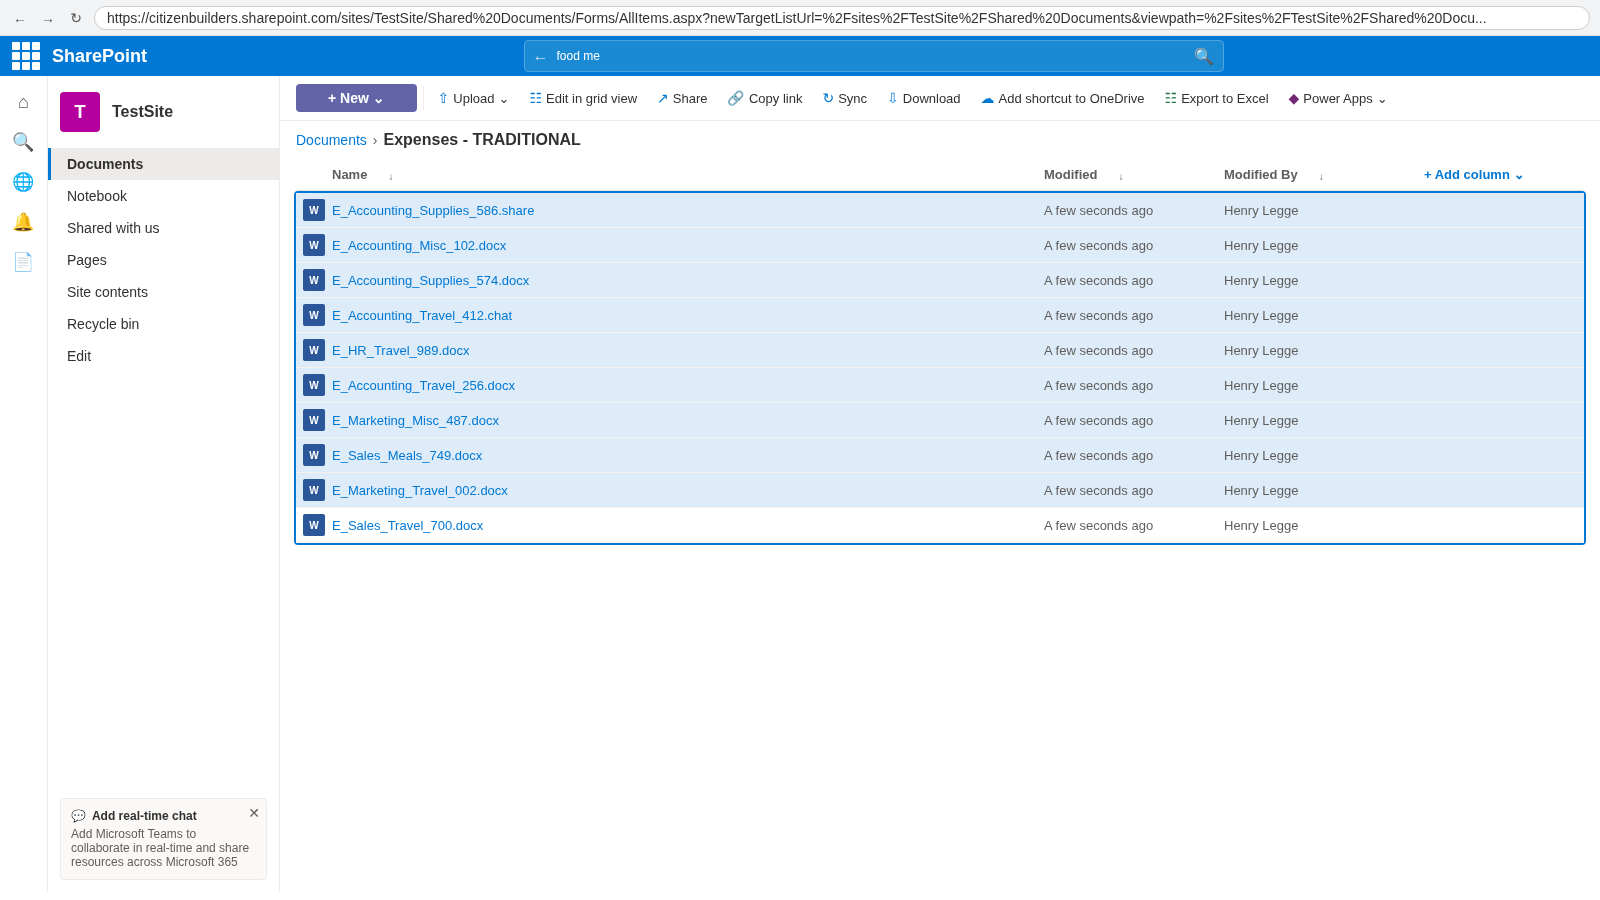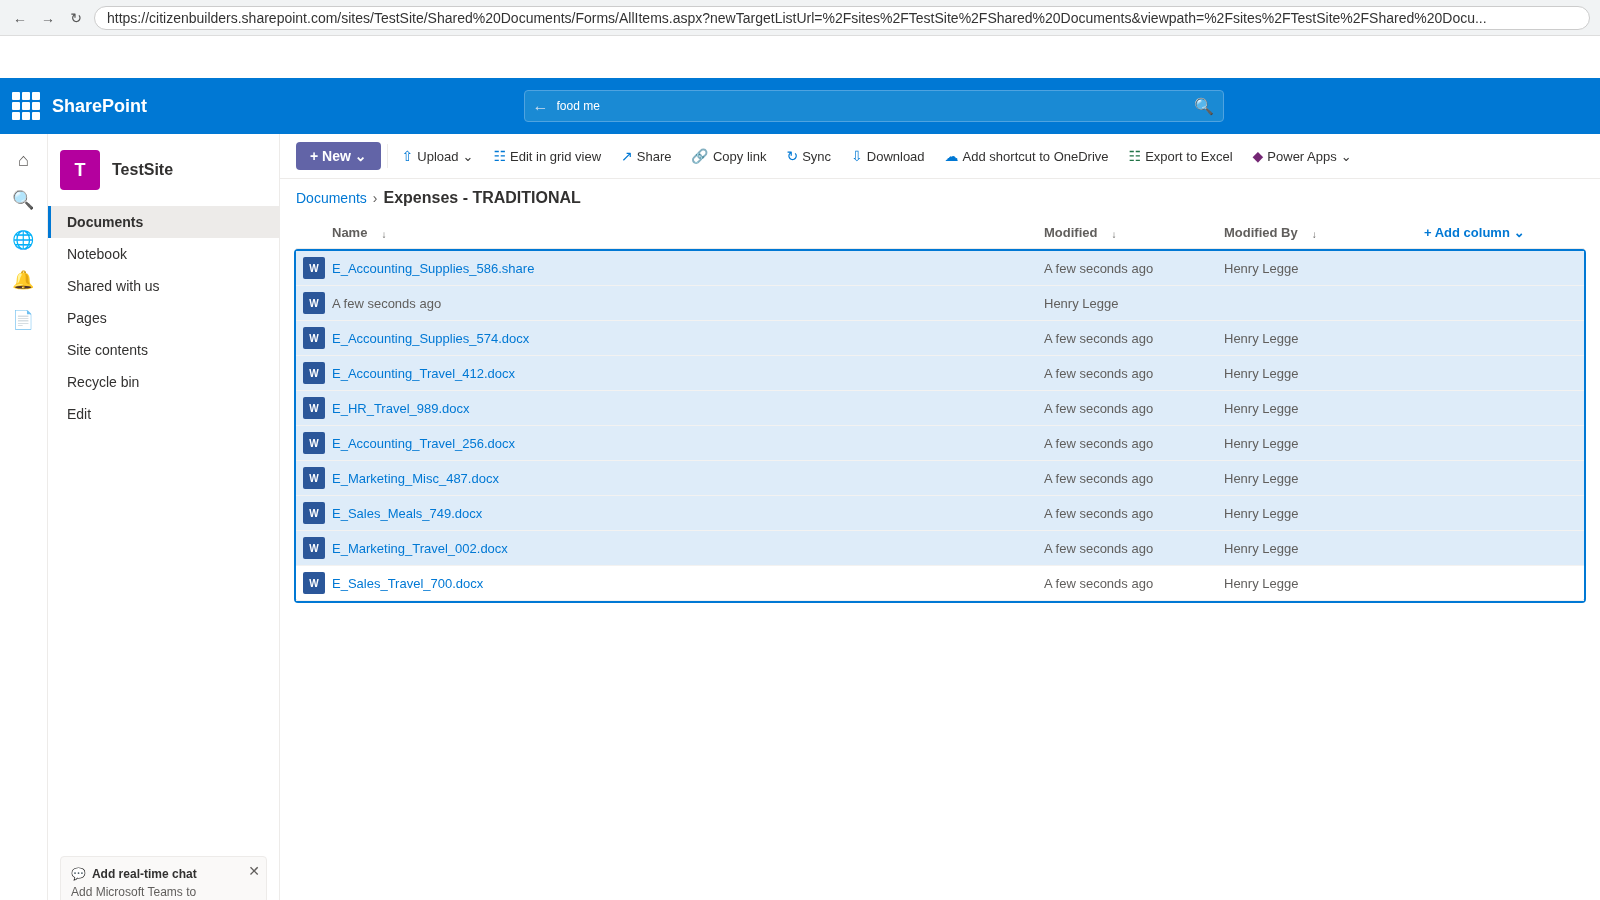--- a/index.html
+++ b/index.html
@@ -28,27 +28,26 @@
       padding: 3px 12px;
       font-size: 14px;
       color: #333;
       white-space: nowrap;
       overflow: hidden;
       text-overflow: ellipsis;
     }
 
     
     .sp-topbar {
-      height: 56px;
+      height: 40px;
       background: #0078d4;
       display: flex;
       align-items: center;
       padding: 0 12px;
       gap: 12px;
-      margin-top: 42px;
     }
     .sp-waffle {
       width: 28px; height: 28px;
       display: grid; grid-template-columns: repeat(3,8px); grid-template-rows: repeat(3,8px);
       gap: 2px; cursor: pointer;
     }
     .sp-waffle-dot { background: white; border-radius: 1px; }
     .sp-logo { color: white; font-size: 18px; font-weight: 600; }
     .sp-search-bar {
       flex: 1;
@@ -164,21 +163,21 @@
       gap: 4px;
       border-bottom: 1px solid #edebe9;
       flex-wrap: nowrap;
       overflow: hidden;
     }
     .btn-new {
       background: #6264a7;
       color: white;
       border: none;
       border-radius: 4px;
-      padding: 6px 14px;
+      padding: 6px 32px;
       font-size: 14px;
       font-weight: 600;
       cursor: pointer;
       display: flex; align-items: center; gap: 4px;
       white-space: nowrap;
     }
     .toolbar-btn {
       background: none;
       border: none;
       cursor: pointer;
@@ -211,21 +210,21 @@
     .table-header {
       display: grid;
       grid-template-columns: 36px 1fr 180px 200px 160px;
       padding: 8px 0;
       border-bottom: 1px solid #edebe9;
       color: #605e5c;
       font-size: 13px;
       font-weight: 600;
     }
     .table-header-cell {
-      display: flex; align-items: flex-end; gap: 14px; cursor: pointer;
+      display: flex; align-items: flex-end; gap: 21px; cursor: pointer;
     }
     .sort-icon { font-size: 10px; }
 
     .selected-border {
       border: 2px solid #0078d4;
       border-radius: 4px;
       margin: 0 -2px;
     }
     .file-row {
       display: grid;
@@ -413,38 +412,39 @@
     </div>
     <div class="file-name">E_Accounting_Supplies_586.share</div>
     <div class="file-meta">A few seconds ago</div>
     <div class="file-meta">Henry Legge</div>
     <div></div>
   </div>
             <div class="file-row selected">
     <div class="file-icon-cell">
       <div class="word-icon">W</div>
     </div>
+    <div class="file-name">E_Accounting_Misc_102.docx</div>
     <div class="file-meta">A few seconds ago</div>
     <div class="file-meta">Henry Legge</div>
     <div></div>
   </div>
             <div class="file-row selected">
     <div class="file-icon-cell">
       <div class="word-icon">W</div>
     </div>
     <div class="file-name">E_Accounting_Supplies_574.docx</div>
     <div class="file-meta">A few seconds ago</div>
     <div class="file-meta">Henry Legge</div>
     <div></div>
   </div>
             <div class="file-row selected">
     <div class="file-icon-cell">
       <div class="word-icon">W</div>
     </div>
-    <div class="file-name">E_Accounting_Travel_412.docx</div>
+    <div class="file-name">E_Accounting_Travel_412.chat</div>
     <div class="file-meta">A few seconds ago</div>
     <div class="file-meta">Henry Legge</div>
     <div></div>
   </div>
             <div class="file-row selected">
     <div class="file-icon-cell">
       <div class="word-icon">W</div>
     </div>
     <div class="file-name">E_HR_Travel_989.docx</div>
     <div class="file-meta">A few seconds ago</div>

